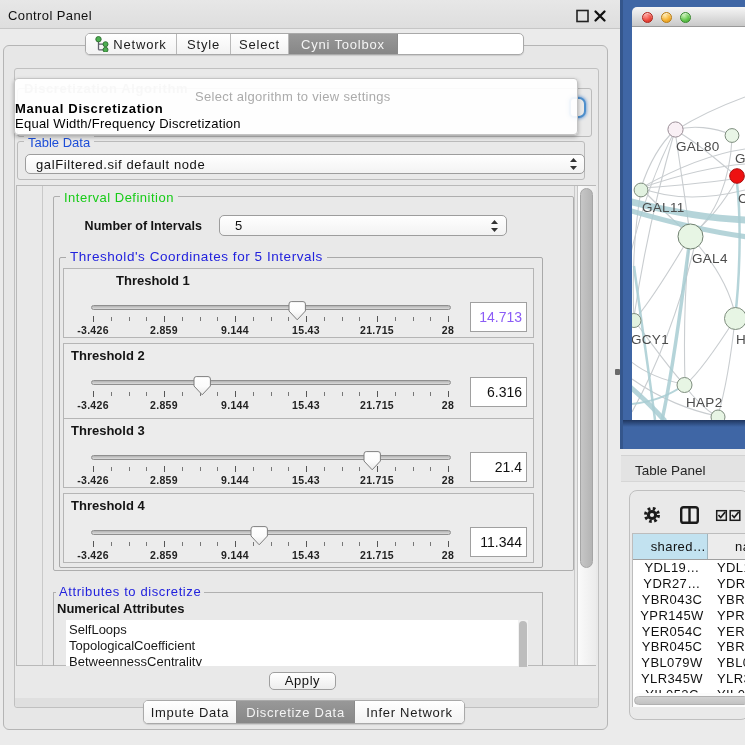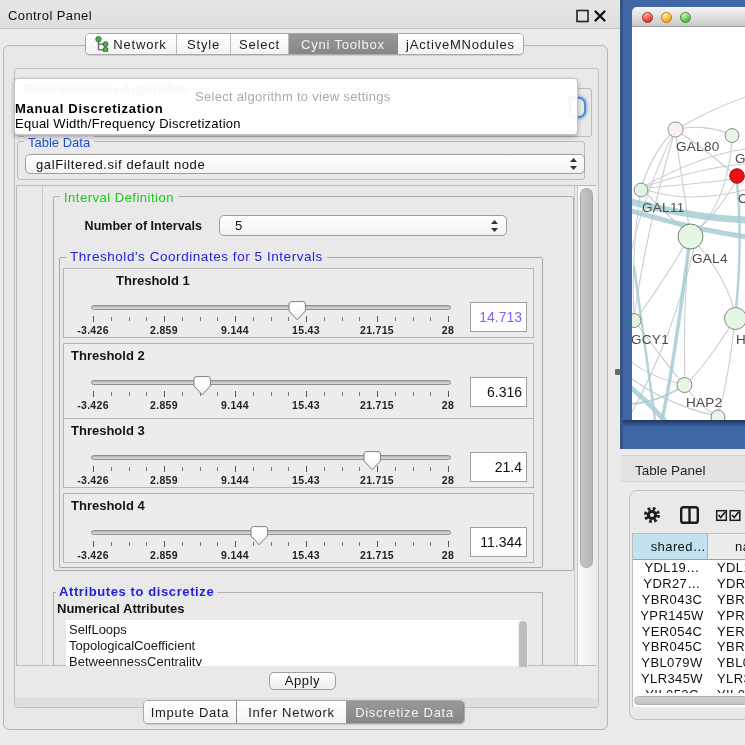--- a/index.html
+++ b/index.html
@@ -29,21 +29,20 @@
       <path d="M3.5,5 V13.8 M3.5,8.2 H10 M3.5,13.8 H10" stroke="#60606c" stroke-width="1.3" fill="none"></path>
       <circle cx="3.5" cy="3.2" r="2.7" fill="#4caf50" stroke="#2d6b2f" stroke-width="0.9"></circle>
       <circle cx="10.5" cy="8.2" r="2.5" fill="#4caf50" stroke="#2d6b2f" stroke-width="0.9"></circle>
       <circle cx="10.5" cy="13.8" r="2.5" fill="#4caf50" stroke="#2d6b2f" stroke-width="0.9"></circle>
     </svg>
     <span>Network</span>
   </div>
   <div style="width:54px;display:flex;align-items:center;justify-content:center;border-right:1px solid #b9b9b9;background:linear-gradient(#ffffff,#f2f2f2);">Style</div>
   <div style="width:58px;display:flex;align-items:center;justify-content:center;border-right:1px solid #b9b9b9;background:linear-gradient(#ffffff,#f2f2f2);">Select</div>
   <div style="width:109px;display:flex;align-items:center;justify-content:center;border-right:1px solid #8a8a8a;background:linear-gradient(#989898,#878787);color:#f4f4f4;">Cyni Toolbox</div>
-  <div style="flex:1;display:flex;align-items:center;justify-content:center;background:linear-gradient(#ffffff,#f2f2f2);">jActiveMNodules</div>
 </div>
 
 <div class="abs" style="left:14px;top:68px;width:585px;height:640px;background:#e9e9e9;border:1px solid #c0c0c0;border-radius:3px;"></div>
 <div class="abs" style="left:15px;top:698px;width:583px;height:9px;background:#dfdfdf;border-radius:0 0 3px 3px;"></div>
 
 <div class="abs" style="left:17px;top:88px;width:575px;height:49px;border:1px solid #bbbbbb;border-radius:3px;"></div>
 <div class="abs b" style="left:24px;top:81px;font-size:13px;letter-spacing:0.6px;color:#9d9d9d;">Discretization Algorithm</div>
 
 <div class="abs" style="left:17px;top:141px;width:568px;height:39px;border:1px solid #bbbbbb;border-radius:3px;"></div>
 <div class="abs" style="left:24px;top:135px;font-size:13px;color:#1d4ed8;background:#e9e9e9;padding:0 4px;">Table Data</div>
@@ -240,36 +239,36 @@
             <stop offset="0.55" stop-color="#fbfbfb"></stop>
             <stop offset="1" stop-color="#e9e9e9"></stop>
           </linearGradient>
         </defs>
       </svg>
       <div style="position:absolute;left:406px;top:33px;width:57px;height:30px;background:#fff;border:1px solid #a0a0a0;font-size:14px;color:#111;text-align:right;line-height:28px;padding-right:4px;">11.344</div>
     </div>
   </div>
 
 <div class="abs" style="left:53px;top:592px;width:490px;height:74px;border-top:1px solid #b0b0b0;border-left:1px solid #b0b0b0;border-right:1px solid #b0b0b0;"></div>
-<div class="abs" style="left:56px;top:584px;font-size:13px;letter-spacing:0.6px;color:#2222dd;background:#e9e9e9;padding:0 3px;font-weight:bold;">Attributes to discretize</div>
+<div class="abs" style="left:56px;top:584px;font-size:13px;letter-spacing:0.6px;color:#2222dd;background:#e9e9e9;padding:0 3px;">Attributes to discretize</div>
 <div class="abs b" style="left:57px;top:601px;font-size:13px;color:#141414;">Numerical Attributes</div>
 <div class="abs" style="left:66px;top:620px;width:452px;height:46px;background:#ffffff;font-size:13px;color:#181818;overflow:hidden;padding-top:2px;">
   <div style="height:16px;line-height:16px;padding-left:3px;">SelfLoops</div>
   <div style="height:16px;line-height:16px;padding-left:3px;">TopologicalCoefficient</div>
   <div style="height:16px;line-height:16px;padding-left:3px;">BetweennessCentrality</div>
 </div>
 <div class="abs" style="left:518px;top:620px;width:10px;height:46px;background:#f2f2f2;"></div>
 <div class="abs" style="left:519px;top:621px;width:8px;height:46px;background:#bdbdbd;border-radius:4px 4px 0 0;"></div>
 
 <div class="abs" style="left:269px;top:672px;width:67px;height:18px;background:linear-gradient(#ffffff,#ededed);border:1px solid #9f9f9f;border-radius:5px;font-size:13px;letter-spacing:0.55px;color:#111;text-align:center;line-height:16px;">Apply</div>
 
 <div class="abs" style="left:143px;top:700px;width:322px;height:24px;background:#fff;border:1px solid #a9a9a9;border-radius:5px;box-shadow:0 1px 1px rgba(0,0,0,0.12);overflow:hidden;display:flex;font-size:13px;letter-spacing:0.7px;color:#1c1c1c;">
   <div style="width:93px;display:flex;align-items:center;justify-content:center;border-right:1px solid #8a8a8a;background:linear-gradient(#ffffff,#f2f2f2);">Impute Data</div>
+  <div style="width:118px;display:flex;align-items:center;justify-content:center;border-right:1px solid #8a8a8a;background:linear-gradient(#989898,#878787);color:#f4f4f4;">Discretize Data</div>
   <div style="flex:1;display:flex;align-items:center;justify-content:center;background:linear-gradient(#ffffff,#f2f2f2);">Infer Network</div>
-  <div style="width:118px;display:flex;align-items:center;justify-content:center;border-right:1px solid #8a8a8a;background:linear-gradient(#989898,#878787);color:#f4f4f4;">Discretize Data</div>
 </div>
 
 <div class="abs" style="left:569px;top:97px;width:17px;height:21px;border-radius:5px 7px 7px 5px;background:#e9e9e9;border:2.5px solid #4e8fcc;box-shadow:0 0 3px 1px rgba(80,140,210,0.65);"></div>
 
 <div class="abs" style="left:14px;top:78px;width:564px;height:57px;background:rgba(255,255,255,0.92);border:1px solid #c4c4c4;border-radius:4px;box-shadow:0 2px 4px rgba(0,0,0,0.3);"></div>
 <div class="abs" style="left:195px;top:89px;font-size:13px;letter-spacing:0.3px;color:#ababab;">Select algorithm to view settings</div>
 <div class="abs b" style="left:15px;top:101px;font-size:13px;letter-spacing:0.7px;color:#000;">Manual Discretization</div>
 <div class="abs" style="left:15px;top:116px;font-size:13px;letter-spacing:0.25px;color:#000;">Equal Width/Frequency Discretization</div>
 
 <div class="abs" style="left:620px;top:0;width:125px;height:449px;background:#3f66a5;"></div>

